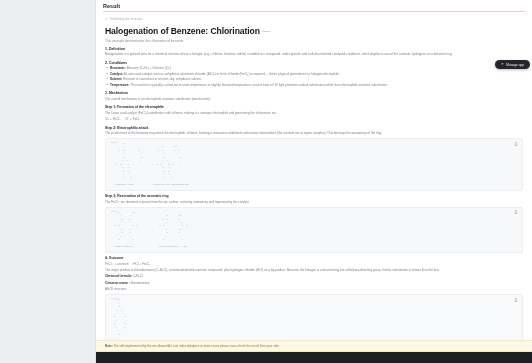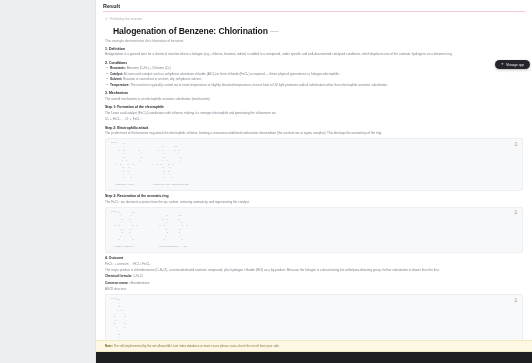--- a/index.html
+++ b/index.html
@@ -43,21 +43,21 @@
     padding: 2.5px 7px 0 9px;
   }
   .check-icon { color: #9aa1ab; font-size: 4px; line-height: 1; }
   .status-text { font-size: 3.3px; color: #a8aeb7; }
 
   
   .doc-body { padding: 2px 9px 0 9px; }
 
   h1.title {
     font-size: 8.6px; font-weight: bold; color: #14161a;
-    margin: 3px 0 3px 8px; letter-spacing: -.1px;
+    margin: 3px 0 3px 0; letter-spacing: -.1px;
   }
   .title .dash { color: #b9bec6; font-weight: normal; }
 
   p.lead { font-size: 3.2px; color: #878d96; margin-bottom: 3.5px; line-height: 1.5; }
 
   h2.sec {
     font-size: 3.5px; font-weight: bold; color: #1d2025;
     margin: 3.5px 0 1.6px 0;
   }
   p.body { font-size: 3.1px; color: #7d838c; line-height: 1.55; margin-bottom: 1.5px; }

